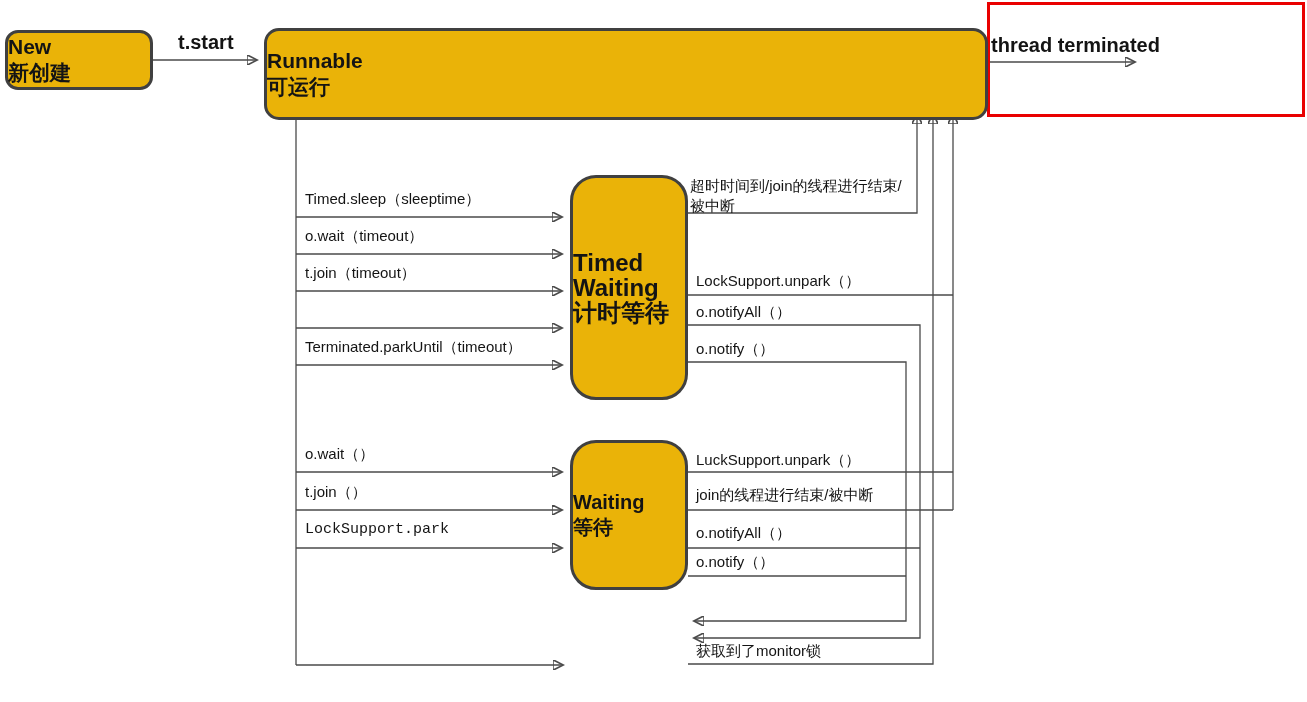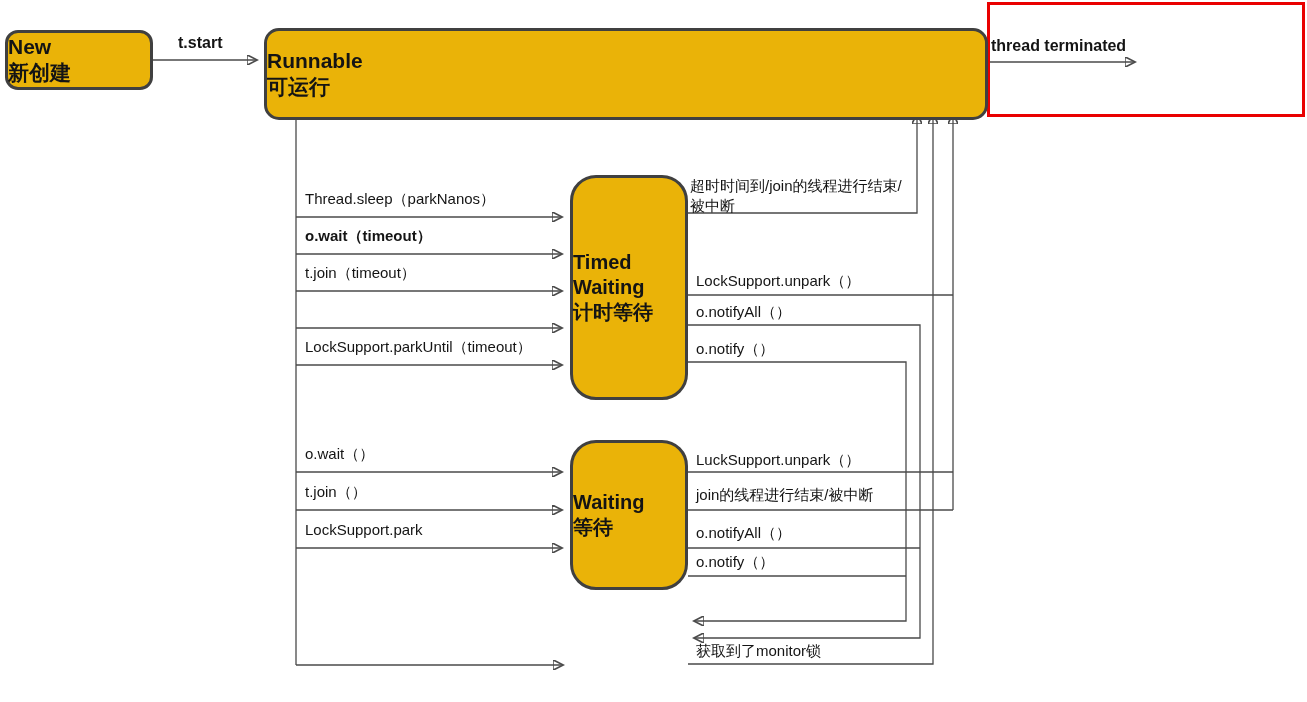--- a/index.html
+++ b/index.html
@@ -15,30 +15,30 @@
     position:absolute;box-sizing:border-box;background:#eab308;
     border:3px solid var(--box-border);
     display:flex;flex-direction:column;align-items:flex-start;justify-content:center;
     font-weight:bold;text-align:center;z-index:2;
   }
   .state .ln{line-height:26px;font-size:21px;}
   .state-new{left:5px;top:30px;width:148px;height:60px;border-radius:13px;}
   .state-runnable{left:264px;top:16px;width:724px;height:92px;border-radius:15px;margin-top:12px;}
   .state-terminated{left:1142px;top:31px;width:150px;height:64px;border-radius:13px;}
   .state-timed-waiting{left:570px;top:175px;width:118px;height:225px;border-radius:26px;}
-  .state-timed-waiting .ln{line-height:25px;font-size:20px;}
+  .state-timed-waiting .ln{line-height:25px;font-size:24px;}
   .state-waiting{left:570px;top:440px;width:118px;height:150px;border-radius:26px;}
   .state-blocked{left:571px;top:604px;width:117px;height:90px;border-radius:22px;}
   .state-blocked .ln,.state-waiting .ln{line-height:25px;font-size:20px;}
   .highlight-rect{
     position:absolute;left:987px;top:2px;width:318px;height:115px;
     box-sizing:border-box;border:3px solid var(--highlight);z-index:1;background:transparent;
   }
   .lbl{position:absolute;font-size:15px;line-height:19px;white-space:nowrap;z-index:3;}
-  .lbl.bold{font-weight:bold;font-size:16px;}
+  .lbl.bold{font-weight:bold;font-size:20px;}
   .lbl.center{text-align:left;white-space:normal;line-height:20px;}
 </style>
 </head>
 <body>
 
 <div class="canvas" style="--box-border: #404040; --line-color: #4a4a4a; --text-color: #141414; --highlight: #e90000;">
 
   <svg class="wires" viewBox="0 0 1307 702" xmlns="http://www.w3.org/2000/svg">
     <defs>
       <marker id="ah" markerWidth="9" markerHeight="8" refX="7" refY="4" orient="auto">
@@ -101,28 +101,28 @@
 
   <div class="state state-waiting">
     <div class="ln">Waiting</div>
     <div class="ln">等待</div>
   </div>
 
 
   <div class="lbl bold" style="left:178px;top:33px;">t.start</div>
   <div class="lbl bold" style="left:991px;top:36px;">thread terminated</div>
 
-  <div class="lbl" style="left:305px;top:189px;">Thread.sleep（parkNanos）</div>
-  <div class="lbl" style="left:305px;top:226px;font-weight:bold;">o.wait（timeout）</div>
+  <div class="lbl" style="left:305px;top:189px;">Timed.sleep（sleeptime）</div>
+  <div class="lbl" style="left:305px;top:226px;">o.wait（timeout）</div>
   <div class="lbl" style="left:305px;top:263px;">t.join（timeout）</div>
-  <div class="lbl" style="left:305px;top:337px;">LockSupport.parkUntil（timeout）</div>
+  <div class="lbl" style="left:305px;top:337px;">Terminated.parkUntil（timeout）</div>
 
   <div class="lbl" style="left:305px;top:444px;">o.wait（）</div>
   <div class="lbl" style="left:305px;top:482px;">t.join（）</div>
-  <div class="lbl" style="left:305px;top:520px;">LockSupport.park</div>
+  <div class="lbl" style="left:305px;top:520px;font-family:Liberation Mono, monospace;">LockSupport.park</div>
 
 
   <div class="lbl center" style="left:690px;top:176px;width:228px;">
     <div>超时时间到/join的线程进行结束/</div>
     <div>被中断</div>
   </div>
   <div class="lbl" style="left:696px;top:271px;">LockSupport.unpark（）</div>
   <div class="lbl" style="left:696px;top:302px;">o.notifyAll（）</div>
   <div class="lbl" style="left:696px;top:339px;">o.notify（）</div>
 

